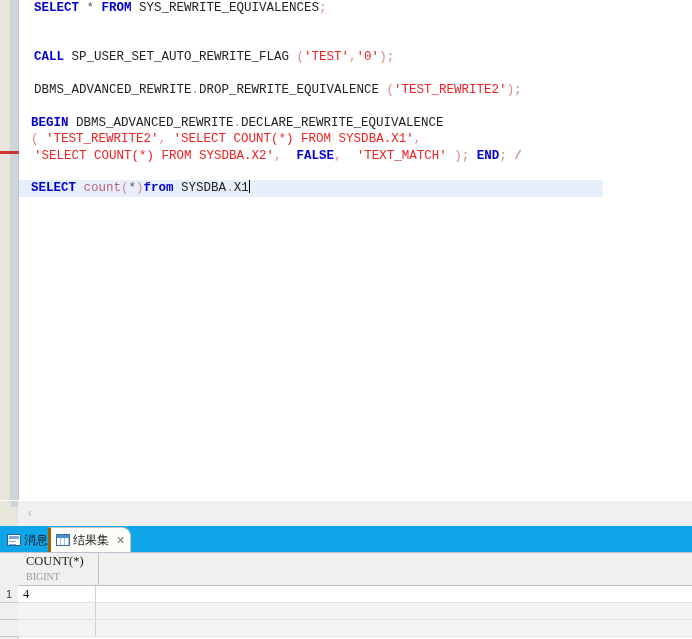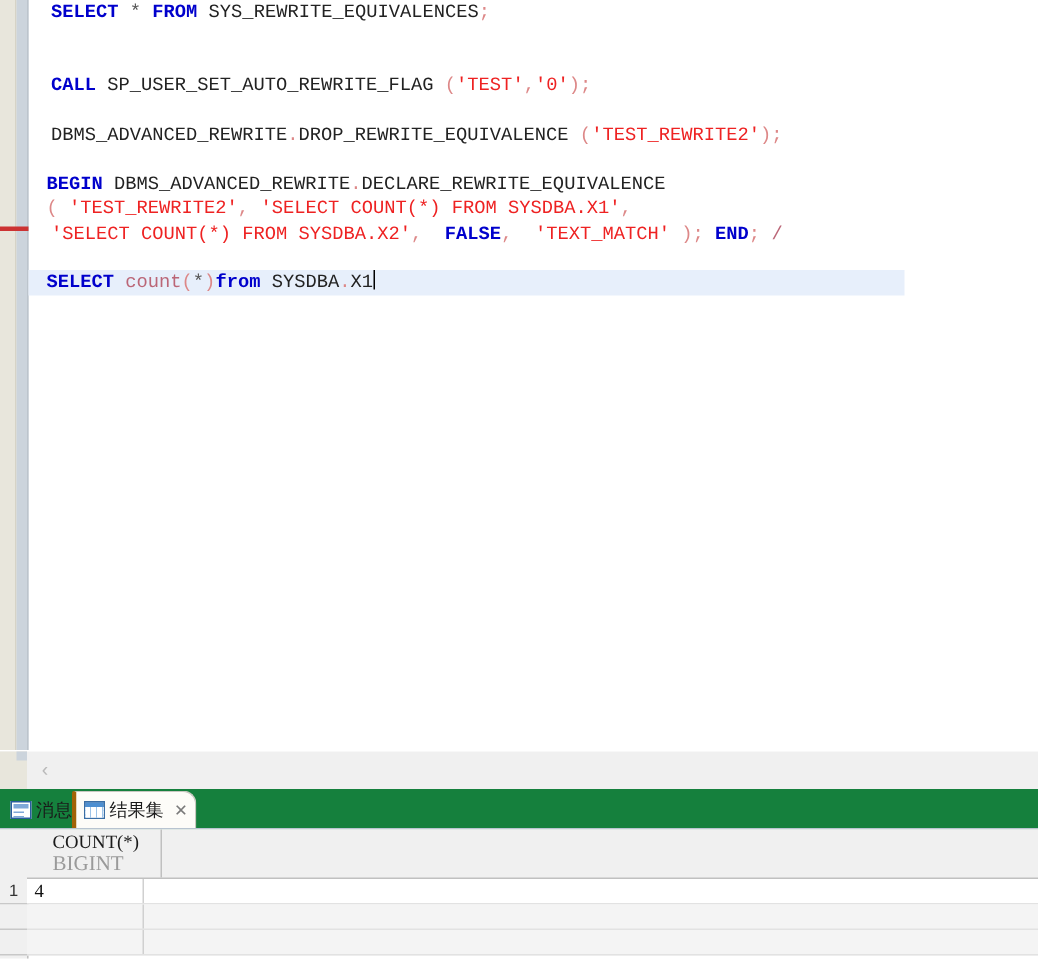--- a/index.html
+++ b/index.html
@@ -129,21 +129,21 @@
     left: 0; top: 526px;
     width: 692px;
     height: 113px;
     background: #ffffff;
   }
   .tabbar {
     position: absolute;
     left: 0; top: 0;
     width: 692px;
     height: 26px;
-    background: #15803d;
+    background: #0ea5e9;
     border-bottom: 1px solid #b8c4d0;
   }
   .tab {
     position: absolute;
     top: 2px;
     height: 24px;
     display: flex;
     align-items: center;
     gap: 3px;
     padding: 0 5px;
@@ -255,21 +255,21 @@
   }
   .hdr-name {
     font-family: "Liberation Serif", serif;
     font-size: 12.5px;
     color: #1a1a1a;
     line-height: 15px;
     white-space: nowrap;
   }
   .hdr-type {
     font-family: "Liberation Serif", serif;
-    font-size: 14px;
+    font-size: 10px;
     color: #9a9a9a;
     line-height: 15px;
     white-space: nowrap;
   }
   .rownum {
     position: absolute;
     left: 0;
     width: 18px;
     height: 17px;
     border-bottom: 1px solid #c8c8c8;
@@ -352,21 +352,21 @@
       <div class="tab tab-res">
         <span class="icon-grid"></span>
         <span class="tab-label">结果集</span>
         <span class="tab-close">✕</span>
       </div>
     </div>
 
     <div class="grid" id="result-grid">
       <div class="grid-rownum-col"></div>
       <div class="hdr" id="grid-header">
-          <div class="hdr-cell" style="left: 12px;">
+          <div class="hdr-cell" style="left: 3px;">
             <div class="hdr-name">COUNT(*)</div>
             <div class="hdr-type">BIGINT</div>
           </div>
         </div>
       <div id="grid-body">
           <div class="rownum" style="top: 33px;">1</div>
           <div class="datarow filled" style="top: 33px;">
             <div class="cell0" style="left: 0px;">4</div>
             <div class="cell-rest"></div>
           </div>

